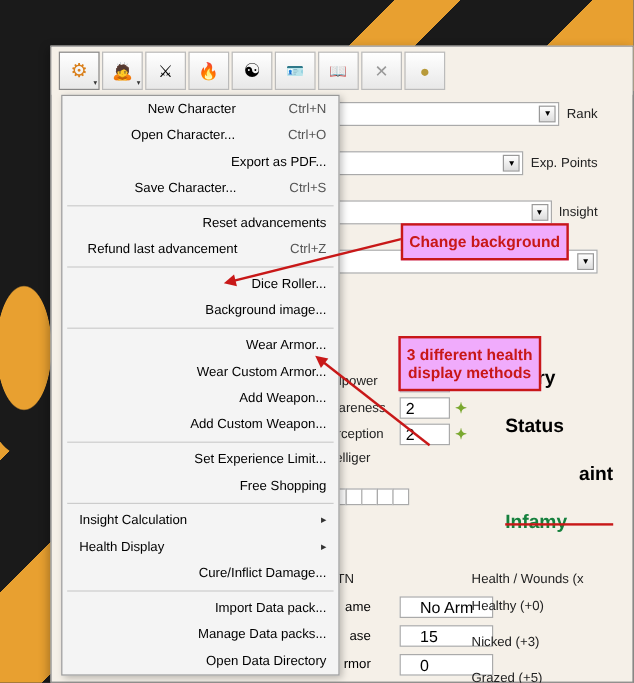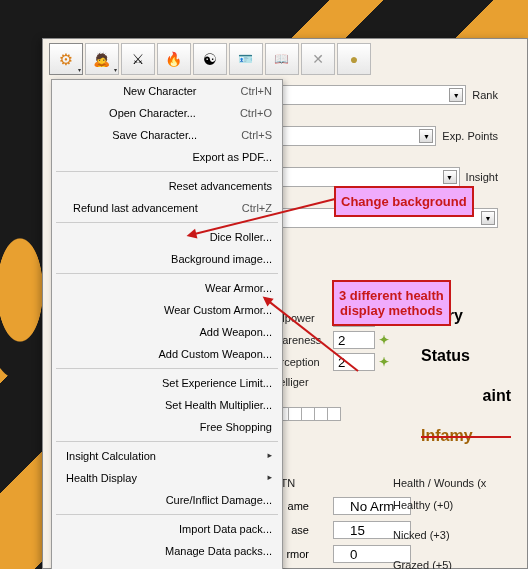--- a/index.html
+++ b/index.html
@@ -32,21 +32,21 @@
   .armor-lbl { width: 54px; text-align: right; }
   .armor-input { width: 78px; height: 18px; border: 1px solid #aaa; background: #fff; padding: 0 16px; }
   .health-area { position: absolute; top: 398px; right: 14px; width: 120px; }
   .health-area .hdr { margin-bottom: 10px; }
   .health-area .hl { margin-bottom: 18px; }
   .callout { position: absolute; background: #f0abfc; border: 2px solid #c81818; color: #c81818; font-weight: bold; font-size: 13px; padding: 6px 5px; text-align: center; z-index: 30; }
   .arrow-line { position: absolute; background: #c81818; height: 2px; z-index: 25; transform-origin: right center; }
   .arrow-line::before { content: ""; position: absolute; left: -8px; top: -4px; border: 5px solid transparent; border-right: 10px solid #c81818; }
   .pts-boxes { display: flex; gap: 0; }
   .pts-box { width: 14px; height: 14px; border: 1px solid #aaa; background: #fff; margin-left: -1px; }
-  .infamy-strike { color: #a16207; font-weight: bold; font-size: 12px; position: relative; }
+  .infamy-strike { color: #15803d; font-weight: bold; font-size: 12px; position: relative; }
   .infamy-strike::after { content: ""; position: absolute; left: 0; right: 0; top: 50%; border-top: 2px solid #c81818; }
 </style>
 </head>
 <body>
 
 <div class="bg-art"></div>
 
 <div class="window">
 
   <div class="toolbar">
@@ -179,26 +179,26 @@
   <div class="menu" id="menu-root">
       <div class="menu-item">
         <span>New Character</span>
         <span class="shortcut">Ctrl+N</span>
       </div>
       <div class="menu-item">
         <span>Open Character...</span>
         <span class="shortcut">Ctrl+O</span>
       </div>
       <div class="menu-item">
+        <span>Export as PDF...</span>
+      </div>
+      <div class="menu-item">
         <span>Save Character...</span>
         <span class="shortcut">Ctrl+S</span>
       </div>
-      <div class="menu-item">
-        <span>Export as PDF...</span>
-      </div>
       <div class="menu-sep"></div>
       <div class="menu-item">
         <span>Reset advancements</span>
       </div>
       <div class="menu-item">
         <span>Refund last advancement</span>
         <span class="shortcut">Ctrl+Z</span>
       </div>
       <div class="menu-sep"></div>
       <div class="menu-item">
@@ -216,23 +216,20 @@
       </div>
       <div class="menu-item">
         <span>Add Weapon...</span>
       </div>
       <div class="menu-item">
         <span>Add Custom Weapon...</span>
       </div>
       <div class="menu-sep"></div>
       <div class="menu-item">
         <span>Set Experience Limit...</span>
-      </div>
-      <div class="menu-item">
-        <span>Set Health Multiplier...</span>
       </div>
       <div class="menu-item">
         <span>Free Shopping</span>
       </div>
       <div class="menu-sep"></div>
       <div class="menu-item sub">
         <span>Insight Calculation</span>
       </div>
       <div class="menu-item sub">
         <span>Health Display</span>

